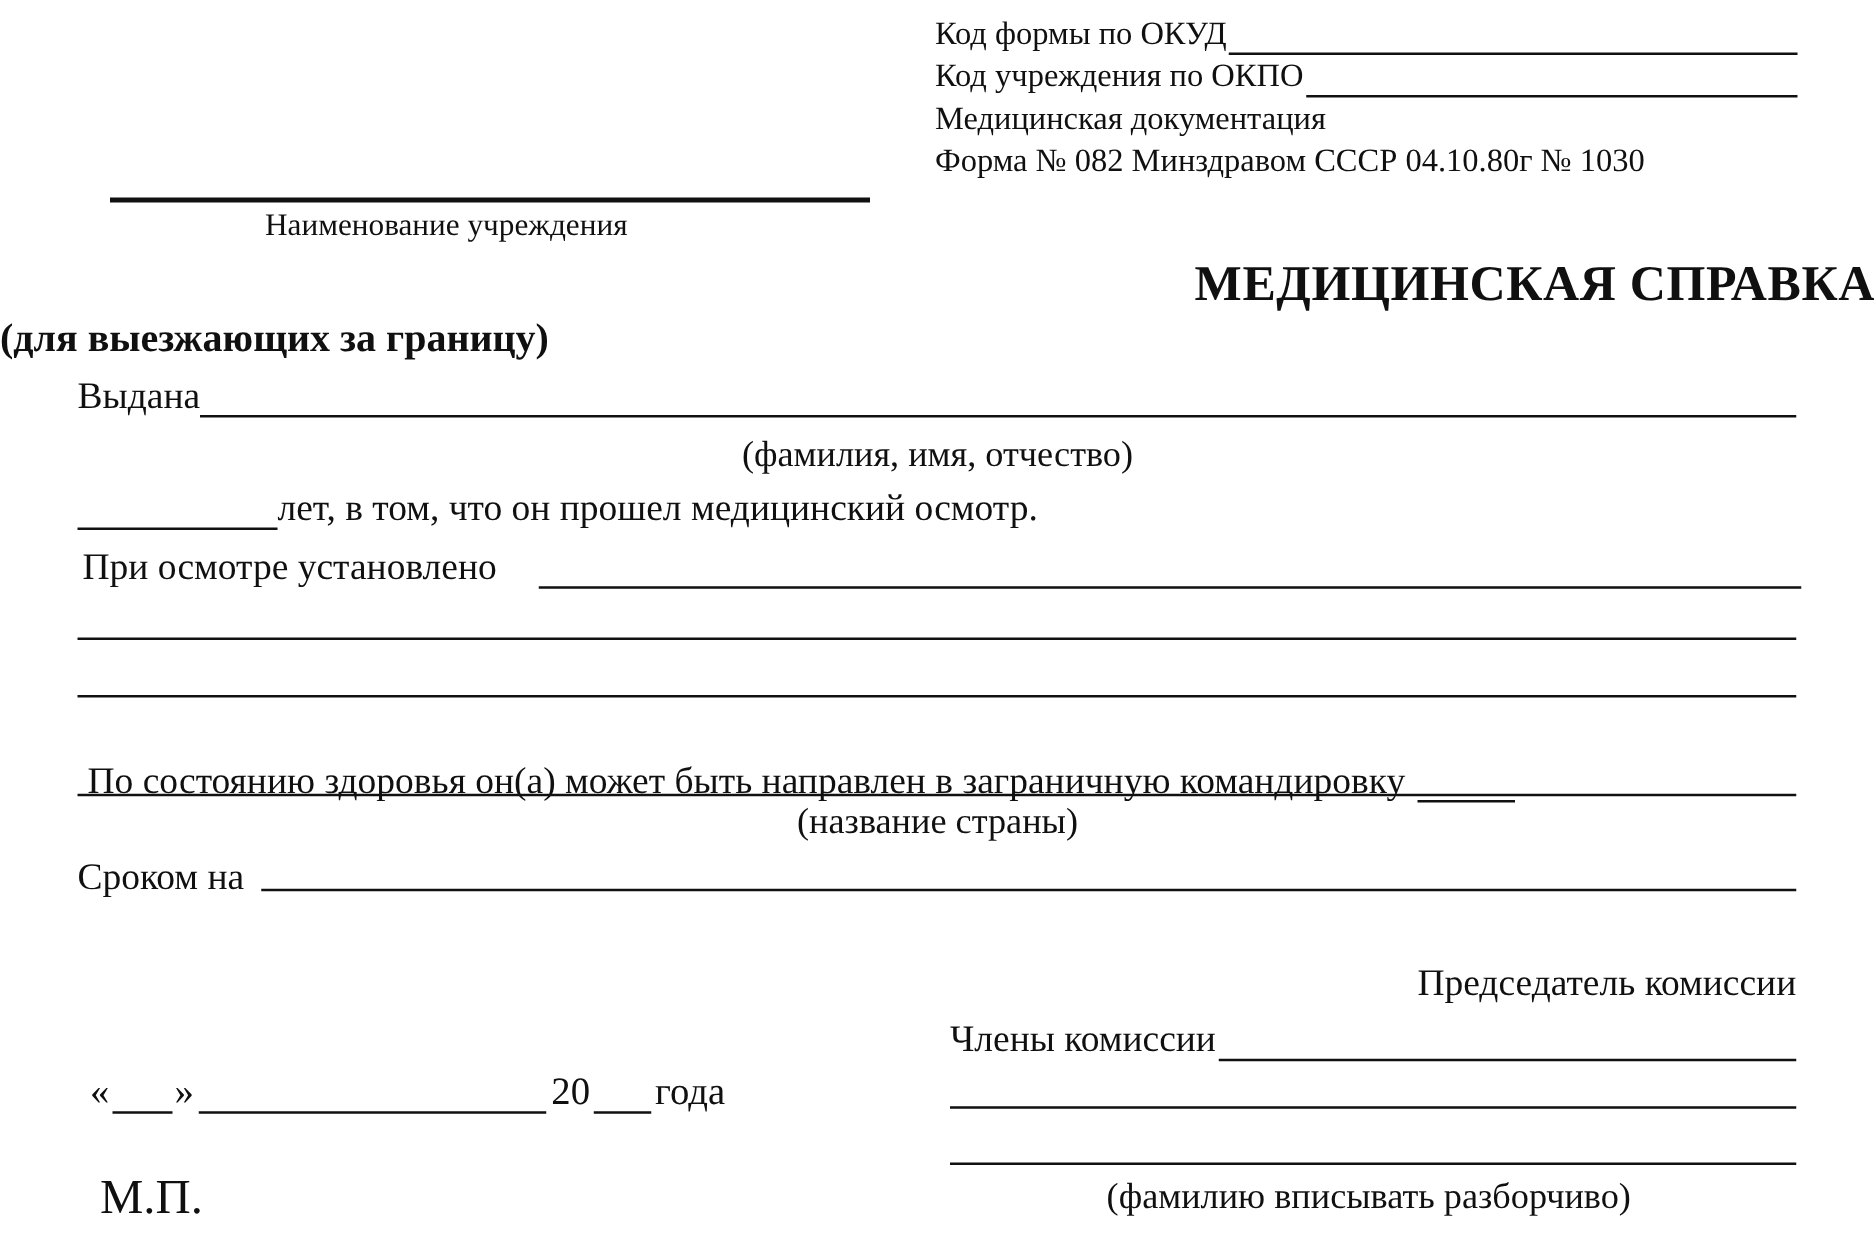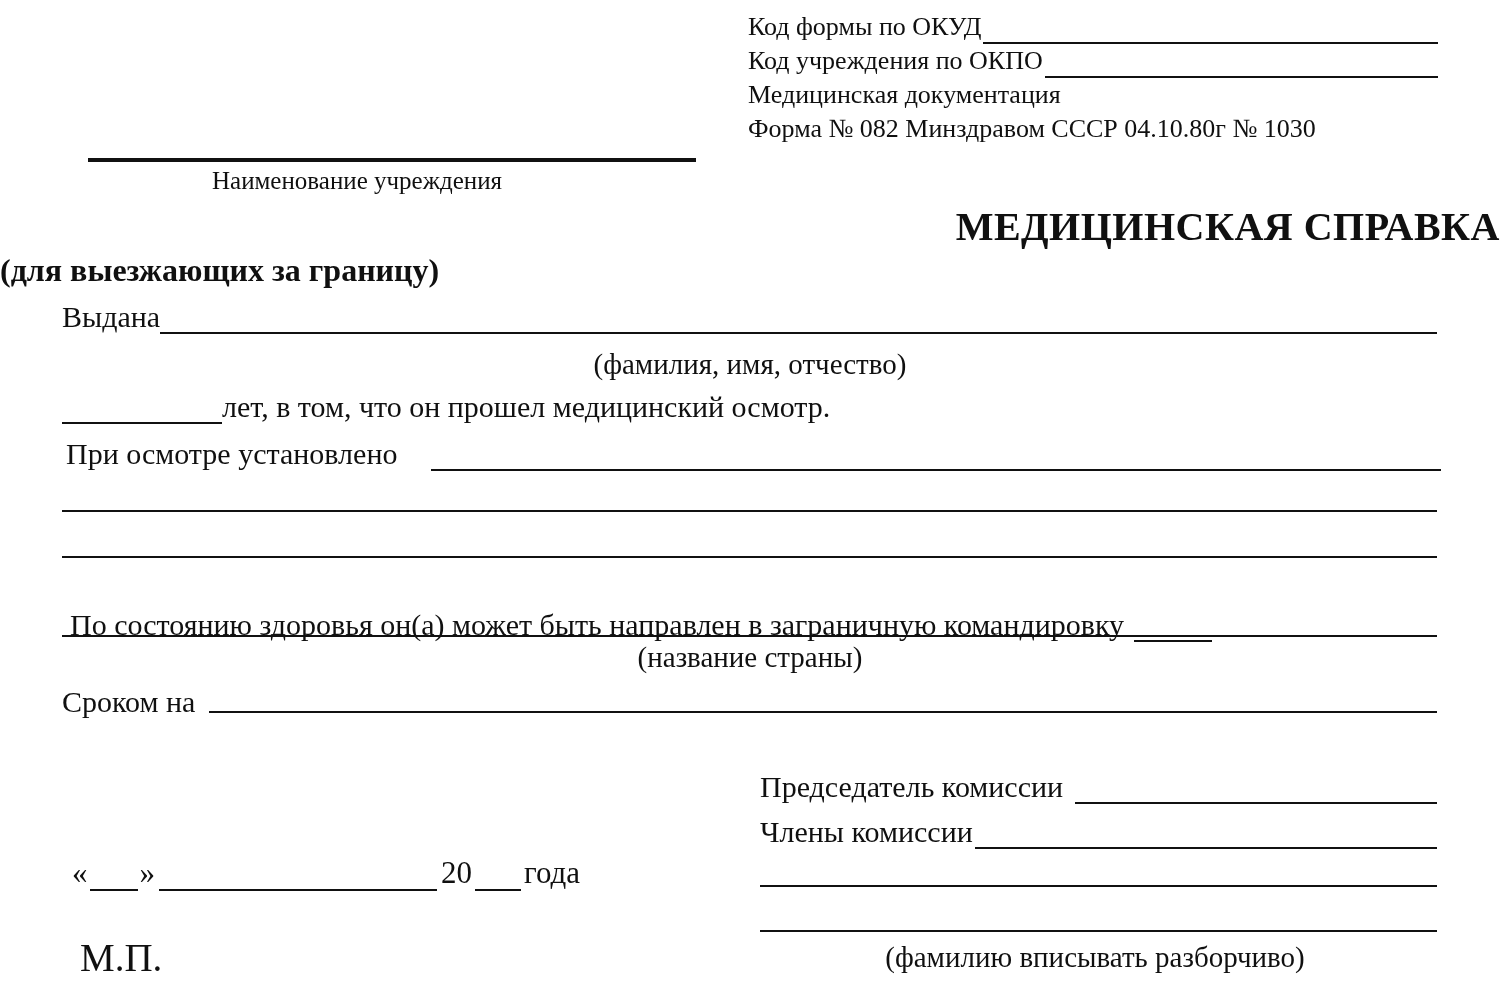--- a/index.html
+++ b/index.html
@@ -209,21 +209,21 @@
     <span class="rule" style="width:78px; margin-left:10px;"></span>
   </div>
   <div class="freeline" style="left:62px; top:635px; width:1375px;"></div>
   <div class="caption" style="left:0; top:641px;">(название страны)</div>
 
   <div class="row" style="left:62px; top:685px; width:1375px;align-items:center;">
     <span class="txt">Сроком на</span>
     <span class="fill" style="margin-left:14px;"></span>
   </div>
 
-  <div class="sig-row" style="left:760px; top:770px; width:677px;">
+  <div class="sig-row" style="left:760px; top:770px; width:677px;flex-direction:column;">
     <span class="txt">Председатель комиссии</span>
     <span class="fill" style="margin-left:12px;"></span>
   </div>
   <div class="sig-row" style="left:760px; top:815px; width:677px;">
     <span class="txt">Члены комиссии</span>
     <span class="fill" style="margin-left:2px;"></span>
   </div>
   <div class="freeline" style="left:760px; top:885px; width:677px;"></div>
   <div class="freeline" style="left:760px; top:930px; width:677px;"></div>
   <div class="bottom-caption">(фамилию вписывать разборчиво)</div>

